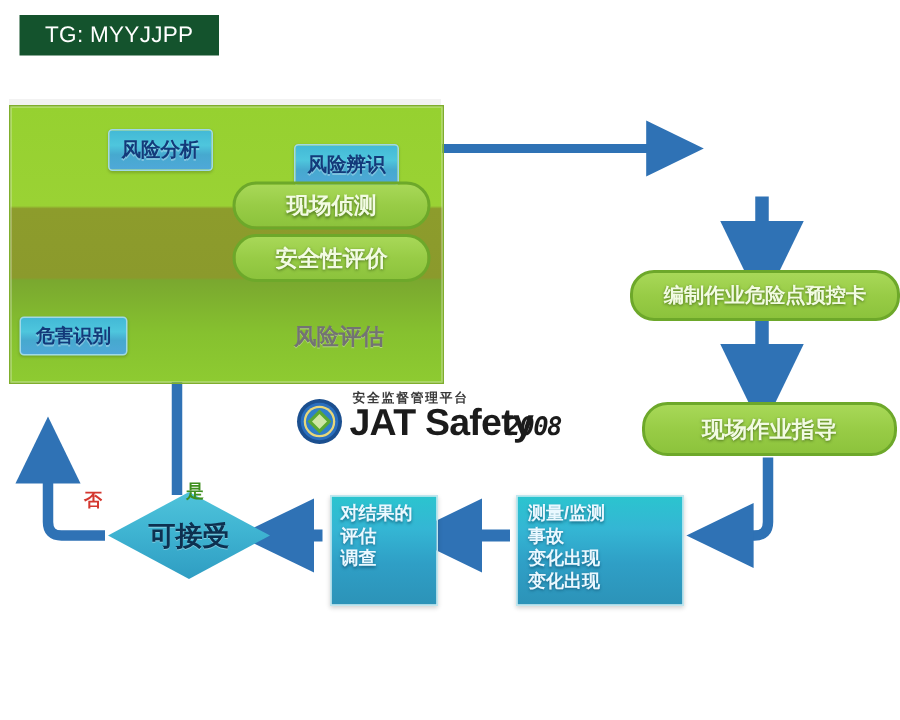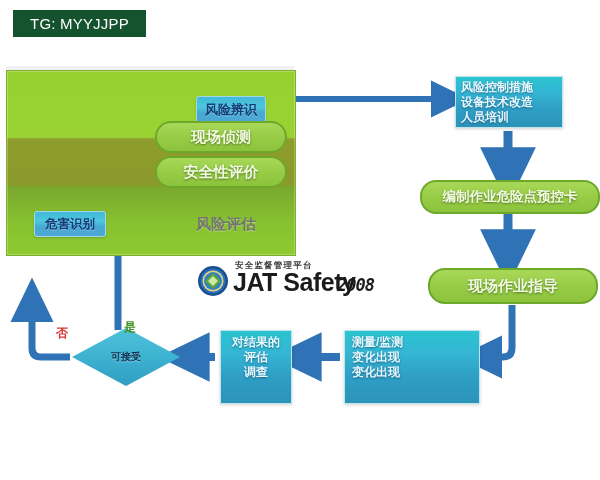--- a/index.html
+++ b/index.html
@@ -91,21 +91,21 @@
   
   #diamond-wrap{position:absolute;left:72px;top:328px;width:108px;height:58px;}
   #diamond-shape{
     position:absolute;left:0;top:0;width:100%;height:100%;
     background:linear-gradient(to bottom,#4fc3da 0%,#3fb4d2 45%,#2f9dc2 100%);
     clip-path:polygon(50% 0%,100% 50%,50% 100%,0% 50%);
   }
   #diamond-label{
     position:absolute;left:0;top:0;width:100%;height:100%;
     display:flex;align-items:center;justify-content:center;
-    color:#0d3050;font-weight:bold;font-size:10px;
+    color:#0d3050;font-weight:bold;font-size:18px;
     text-shadow:0 1px 0 rgba(255,255,255,.35);
   }
   .branch-label{
     position:absolute;font-size:12px;font-weight:bold;white-space:nowrap;
   }
 
   
   #arrows{position:absolute;left:0;top:0;width:600px;height:480px;pointer-events:none;}
 
   
@@ -177,63 +177,61 @@
     </g>
 
     <g>
       <line x1="215" y1="357" x2="184" y2="357" stroke="#2f72b5" stroke-width="8" marker-end="url(#ah)"></line>
     </g>
   </svg>
 
   <div id="green-panel-top-strip"></div>
   <div id="green-panel"></div>
 
+  <div class="bluebox" style="left:72px;top:86px;width:68px;height:26px;font-size:13px;">
+    <span>风险分析</span>
+  </div>
 
   <div class="bluebox" style="left:196px;top:96px;width:68px;height:26px;font-size:13px;">
     <span>风险辨识</span>
   </div>
 
-  <div class="bluebox" style="left:13px;top:211px;width:70px;height:24px;font-size:12.5px;margin-left:21px;">
+  <div class="bluebox" style="left:13px;top:211px;width:70px;height:24px;font-size:12.5px;">
     <span>危害识别</span>
   </div>
 
   <div class="greenpill" style="left:155px;top:121px;width:128px;height:28px;font-size:15px;">
     <span>现场侦测</span>
   </div>
 
   <div class="greenpill" style="left:155px;top:156px;width:128px;height:28px;font-size:15px;">
     <span>安全性评价</span>
   </div>
 
   <div class="panel-label" style="left:196px;top:215px;">风险评估</div>
 
-  <div class="tealbox" style="left:455px;top:76px;width:108px;height:52px;padding:3px 5px;font-size:12px;
-              box-sizing:border-box;">
-    <span class="ln">风险控制措施</span>
-    <span class="ln">设备技术改造</span>
-    <span class="ln">人员培训</span>
-  </div>
 
   <div class="greenpill" style="left:420px;top:180px;width:176px;height:30px;font-size:13.5px;border-radius:16px;">
     <span>编制作业危险点预控卡</span>
   </div>
 
   <div class="greenpill" style="left:428px;top:268px;width:166px;height:32px;font-size:15px;border-radius:17px;">
     <span>现场作业指导</span>
   </div>
 
-  <div class="tealbox" style="left:344px;top:330px;width:136px;height:74px;padding:4px 7px;font-size:12px;
+  <div class="tealbox" style="left:344px;top:330px;width:112px;height:74px;padding:4px 7px;font-size:12px;
               box-sizing:border-box;">
     <span class="ln">测量/监测</span>
+    <span class="ln">事故</span>
     <span class="ln">变化出现</span>
     <span class="ln">变化出现</span>
   </div>
 
   <div class="tealbox" style="left:220px;top:330px;width:72px;height:74px;padding:4px 6px;font-size:12px;
-              box-sizing:border-box;text-align:center;">
+              box-sizing:border-box;">
     <span class="ln">对结果的</span>
     <span class="ln">评估</span>
     <span class="ln">调查</span>
   </div>
 
   <div id="diamond-wrap">
     <div id="diamond-shape"></div>
     <div id="diamond-label">可接受</div>
   </div>
 

